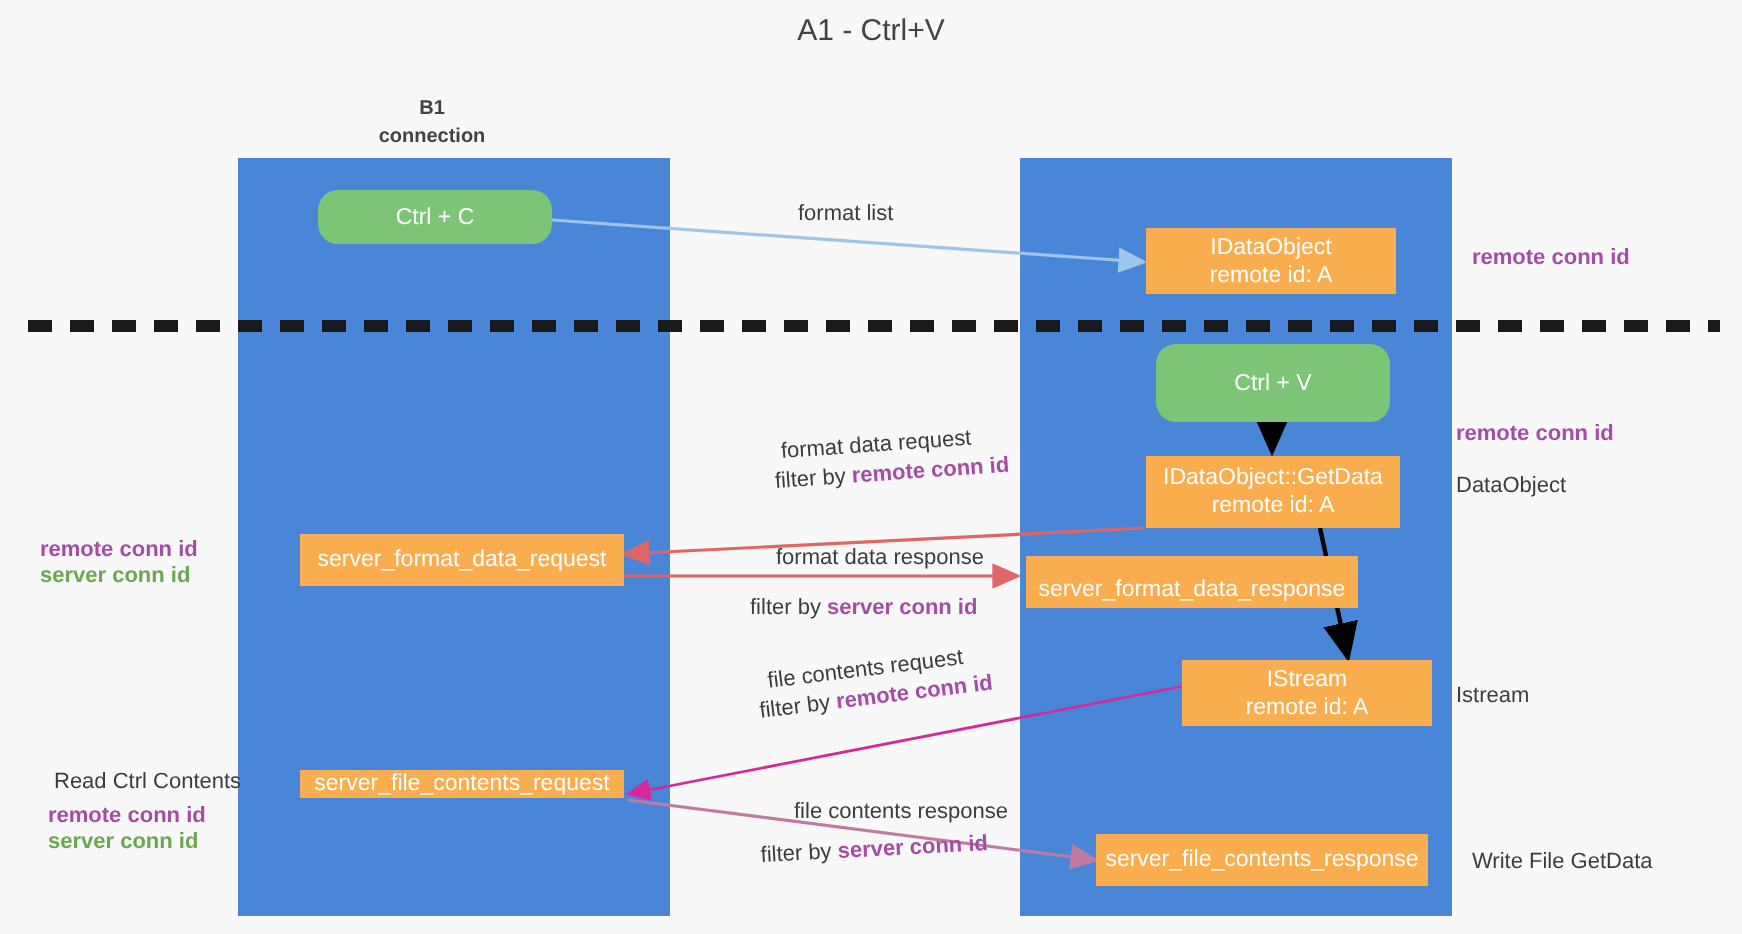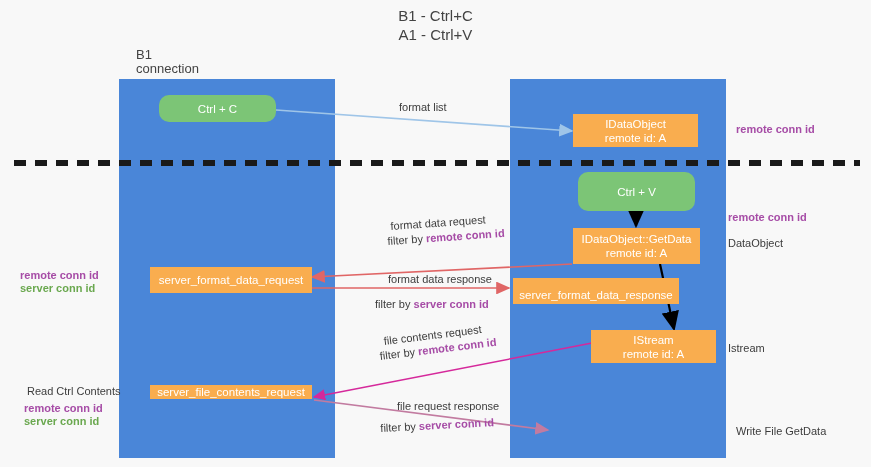--- a/index.html
+++ b/index.html
@@ -32,25 +32,26 @@
     width: 871px;
     text-align: center;
     font-size: 15px;
     line-height: 19px;
     color: #434343;
   }
 
   
   .col-head {
     position: absolute;
-    text-align: left;
-    font-size: 13px;
+    text-align: center;
+    font-size: 10px;
     line-height: 14px;
     color: #434343;
     width: 160px;
+    font-weight: bold;
   }
 
   
   .lane {
     position: absolute;
     background: #4a86d8;
   }
 
   
   .node {
@@ -82,21 +83,20 @@
   .lbl.green  { color: #6aa84f; font-weight: bold; }
   .ink { color: #3c3c3c; }
   .ink-purple { color: #a64ca6; font-weight: bold; }
 </style>
 </head>
 <body>
 
 <div id="canvas">
 
   <div class="title">
-    <div>B1 - Ctrl+C</div>
     <div>A1 - Ctrl+V</div>
   </div>
 
   <div class="col-head" style="left:136px; top:48px;">
     <div>B1</div>
     <div>connection</div>
   </div>
 
   <div class="lane" style="left:119px; top:79px; width:216px; height:379px;"></div>
   <div class="lane" style="left:510px; top:79px; width:216px; height:379px;"></div>
@@ -166,41 +166,44 @@
 
   <div class="node orange" style="left:591px; top:330px; width:125px; height:33px;">
     <span>IStream</span>
     <span class="l2">remote id: A</span>
   </div>
 
   <div class="node orange" style="left:150px; top:385px; width:162px; height:14px;">
     <span>server_file_contents_request</span>
   </div>
 
+  <div class="node orange" style="left:548px; top:417px; width:166px; height:26px;">
+    <span>server_file_contents_response</span>
+  </div>
 
   <div class="lbl" style="left:399px; top:100px;">format list</div>
 
   <div class="lbl" style="left:390px; top:219px; transform:rotate(-4deg); transform-origin:left top;">
     <span>format data request</span>
   </div>
   <div class="lbl" style="left:387px; top:234px; transform:rotate(-4deg); transform-origin:left top;">
     <span class="ink">filter by </span><span class="ink-purple">remote conn id</span>
   </div>
 
   <div class="lbl" style="left:388px; top:272px;">format data response</div>
   <div class="lbl" style="left:375px; top:297px;">
     <span class="ink">filter by </span><span class="ink-purple">server conn id</span>
   </div>
 
   <div class="lbl" style="left:383px; top:334px; transform:rotate(-7deg); transform-origin:left top;">file contents request</div>
   <div class="lbl" style="left:379px; top:349px; transform:rotate(-7deg); transform-origin:left top;">
     <span class="ink">filter by </span><span class="ink-purple">remote conn id</span>
   </div>
 
-  <div class="lbl" style="left:397px; top:399px;">file request response</div>
+  <div class="lbl" style="left:397px; top:399px;">file contents response</div>
   <div class="lbl" style="left:380px; top:421px; transform:rotate(-3deg); transform-origin:left top;">
     <span class="ink">filter by </span><span class="ink-purple">server conn id</span>
   </div>
 
   <div class="lbl purple" style="left:736px; top:122px;">remote conn id</div>
   <div class="lbl purple" style="left:728px; top:210px;">remote conn id</div>
   <div class="lbl" style="left:728px; top:236px;">DataObject</div>
   <div class="lbl" style="left:728px; top:341px;">Istream</div>
   <div class="lbl" style="left:736px; top:424px;">Write File GetData</div>
 

